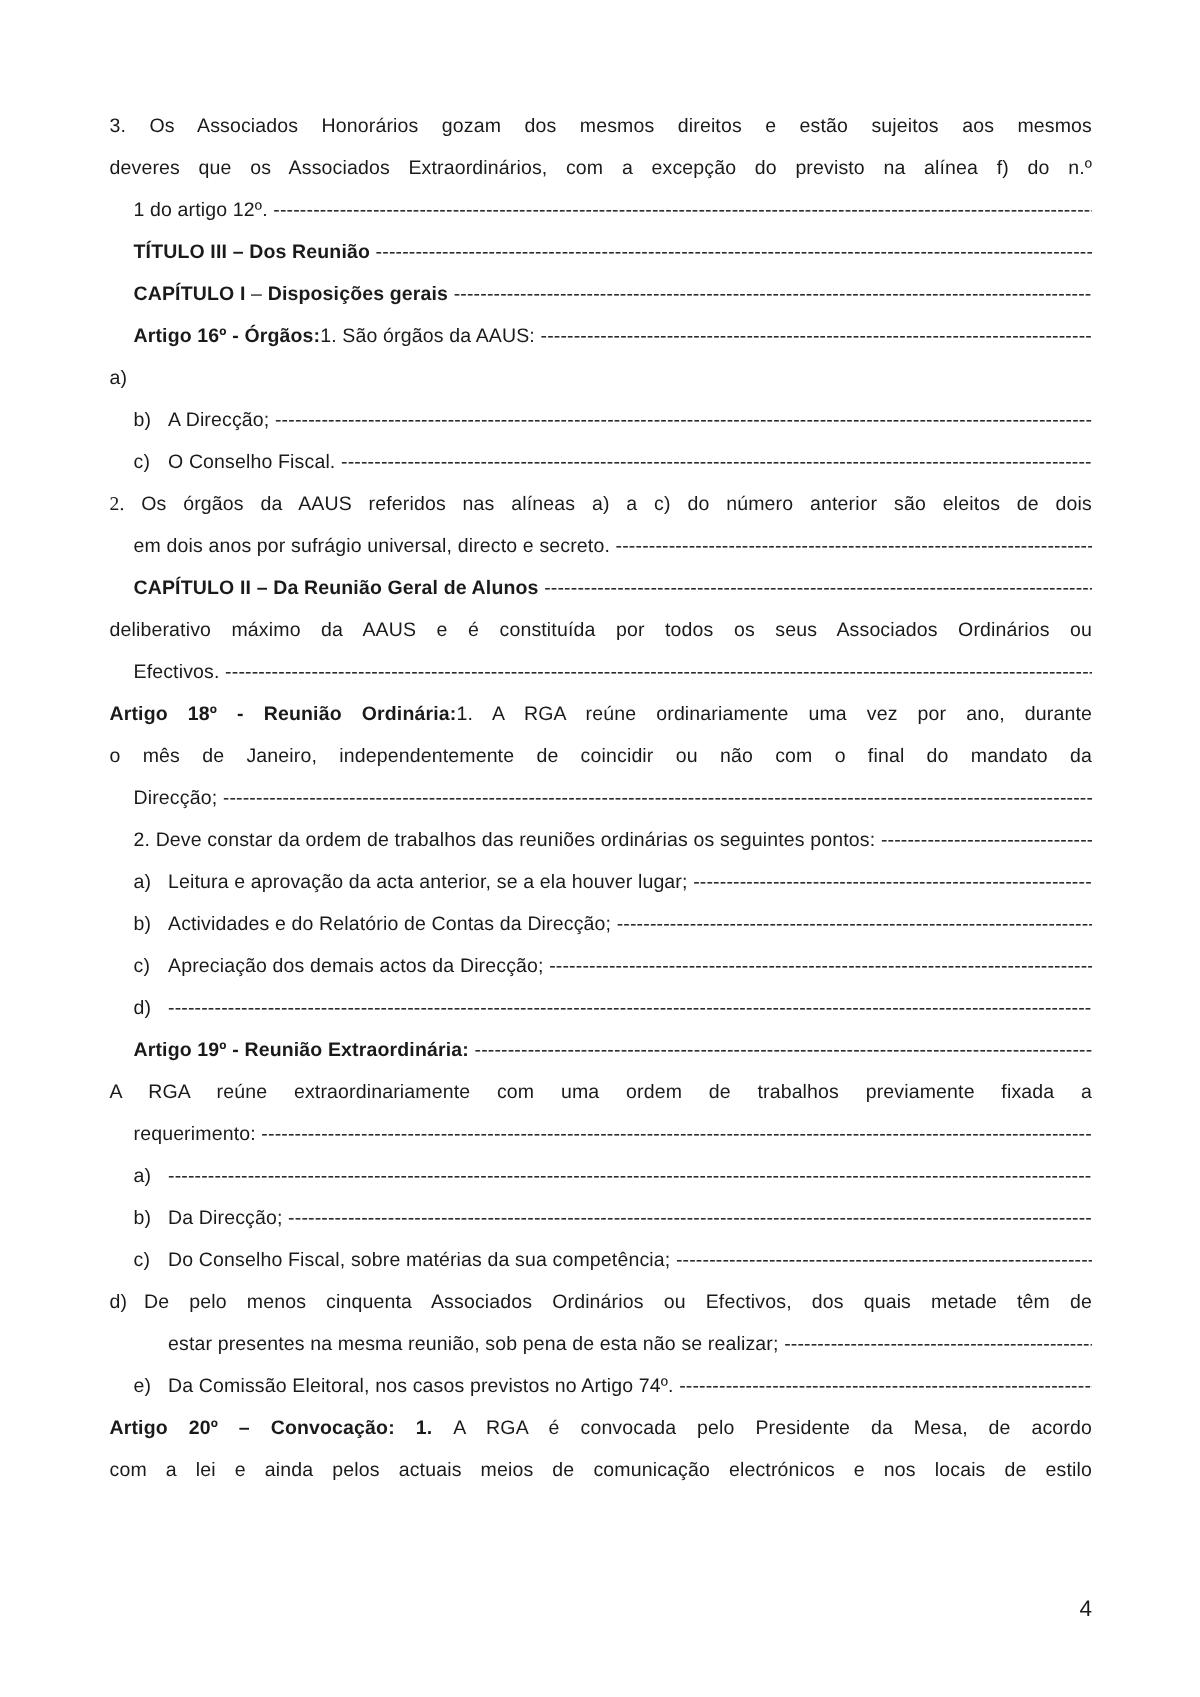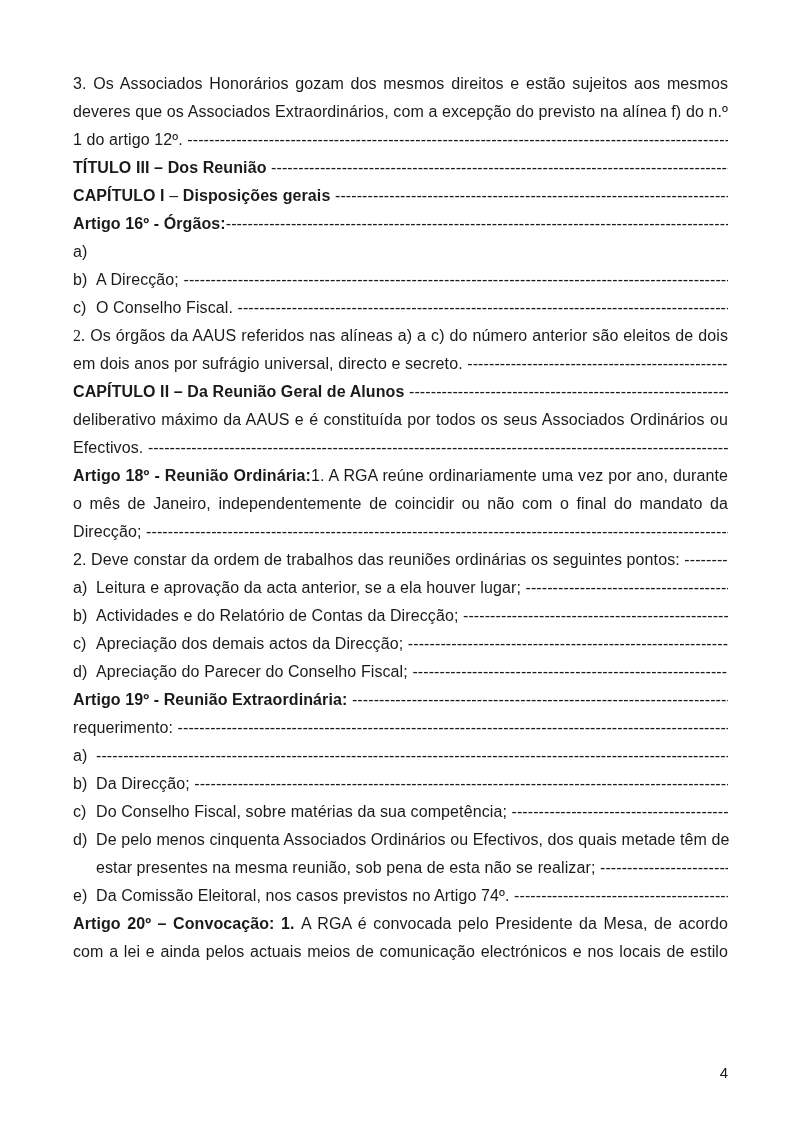--- a/index.html
+++ b/index.html
@@ -24,31 +24,32 @@
   .doc-body {
     position: absolute;
     left: 73px;
     top: 70px;
     width: 655px;
   }
   .line {
     position: relative;
     height: 28px;
     line-height: 28px;
-    font-size: 16px;
+    font-size: 13px;
     letter-spacing: 0.1px;
   }
   .line.justify {
     text-align: justify;
     text-align-last: justify;
     white-space: normal;
   }
   .line.fill-line {
     display: flex;
     align-items: flex-start;
+    margin-left: 16px;
   }
   .line.indented {
     padding-left: 23px;
   }
   .marker {
     position: absolute;
     left: 0;
     top: 0;
     white-space: pre;
   }
@@ -89,20 +90,21 @@
         <span class="fill">------------------------------------------------------------------------------------------------------------------------------------------------------</span>
       </div>
       <div class="line fill-line">
         <span class="seg bold">CAPÍTULO I </span>
         <span class="seg">– </span>
         <span class="seg bold">Disposições gerais </span>
         <span class="fill">------------------------------------------------------------------------------------------------------------------------------------------------------</span>
       </div>
       <div class="line fill-line">
         <span class="seg bold">Artigo 16º - Órgãos:</span>
+        <span class="seg">1. São órgãos da AAUS: </span>
         <span class="fill">------------------------------------------------------------------------------------------------------------------------------------------------------</span>
       </div>
       <div class="line justify indented"><span class="marker">a)</span></div>
       <div class="line fill-line indented">
         <span class="marker">b)</span>
         <span class="seg">A Direcção; </span>
         <span class="fill">------------------------------------------------------------------------------------------------------------------------------------------------------</span>
       </div>
       <div class="line fill-line indented">
         <span class="marker">c)</span>
@@ -143,27 +145,27 @@
         <span class="seg">Actividades e do Relatório de Contas da Direcção; </span>
         <span class="fill">------------------------------------------------------------------------------------------------------------------------------------------------------</span>
       </div>
       <div class="line fill-line indented">
         <span class="marker">c)</span>
         <span class="seg">Apreciação dos demais actos da Direcção; </span>
         <span class="fill">------------------------------------------------------------------------------------------------------------------------------------------------------</span>
       </div>
       <div class="line fill-line indented">
         <span class="marker">d)</span>
-        <span class="seg">Apreciação do Parecer do Conselho Fiscal; </span>
         <span class="fill">------------------------------------------------------------------------------------------------------------------------------------------------------</span>
       </div>
       <div class="line fill-line">
         <span class="seg bold">Artigo 19º - Reunião Extraordinária: </span>
         <span class="fill">------------------------------------------------------------------------------------------------------------------------------------------------------</span>
       </div>
+      <div class="line justify"><span class="seg">A RGA reúne extraordinariamente com uma ordem de trabalhos previamente fixada a</span></div>
       <div class="line fill-line">
         <span class="seg">requerimento: </span>
         <span class="fill">------------------------------------------------------------------------------------------------------------------------------------------------------</span>
       </div>
       <div class="line fill-line indented">
         <span class="marker">a)</span>
         <span class="fill">------------------------------------------------------------------------------------------------------------------------------------------------------</span>
       </div>
       <div class="line fill-line indented">
         <span class="marker">b)</span>

